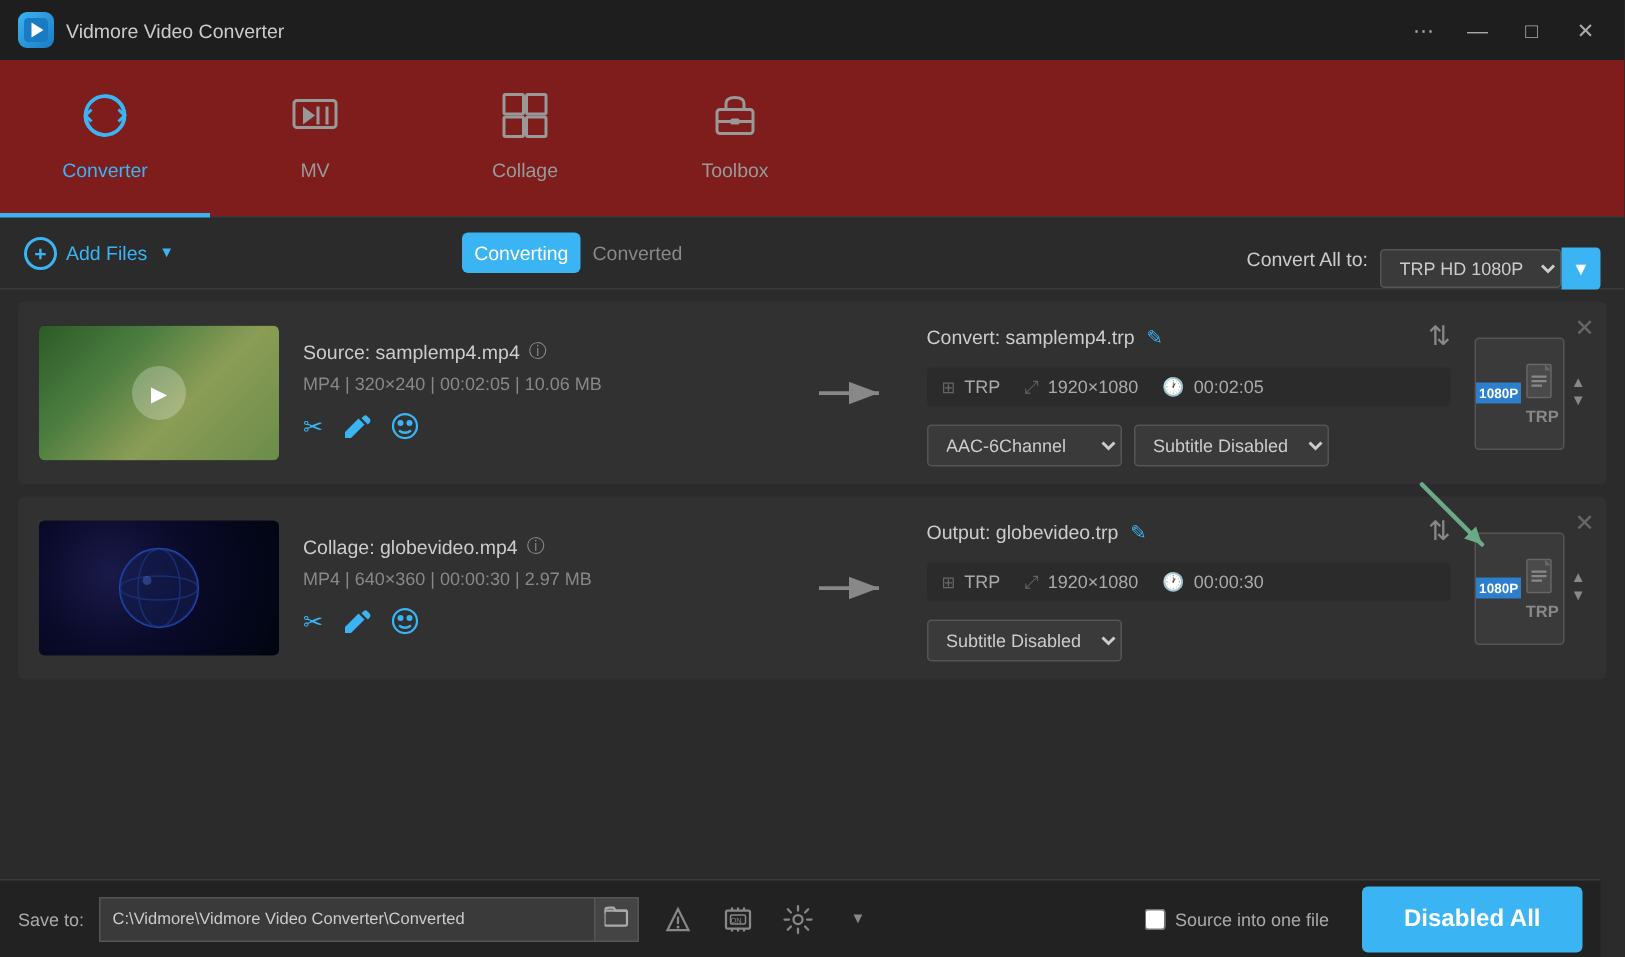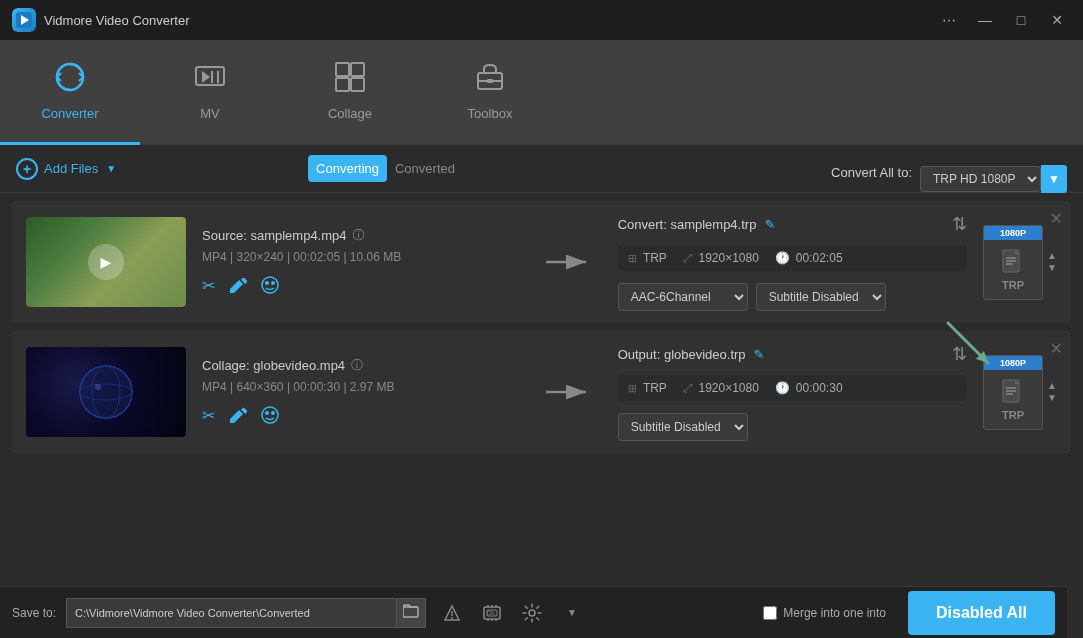--- a/index.html
+++ b/index.html
@@ -33,21 +33,21 @@
       border: none;
       color: #aaa;
       cursor: pointer;
       display: flex; align-items: center; justify-content: center;
       font-size: 14px;
       border-radius: 3px;
     }
 
     
     .nav-tabs {
-      background: #404040;
+      background: #7f1d1d;
       height: 105px;
       display: flex;
       align-items: center;
       border-bottom: 1px solid #3a3a3a;
     }
     .nav-tab {
       width: 140px;
       height: 105px;
       display: flex;
       flex-direction: column;
@@ -234,21 +234,21 @@
     }
 
     
     .format-badge-container {
       display: flex; align-items: center; gap: 4px; flex-shrink: 0;
     }
     .format-badge {
       width: 60px; height: 75px;
       background: #3a3a3a;
       border-radius: 3px;
-      display: flex; flex-direction: column;
+      display: flex; flex-direction: row;
       align-items: center; justify-content: center;
       font-size: 10px; color: #aaa;
       position: relative;
       border: 1px solid #555;
     }
     .format-badge-top {
       background: #2d7fce;
       width: 100%;
       text-align: center;
       font-size: 9px;
@@ -688,17 +688,17 @@
       <svg width="22" height="22" viewBox="0 0 22 22">
         <circle cx="11" cy="11" r="3" fill="none" stroke="#888" stroke-width="1.5"></circle>
         <path d="M11 2 L11 5 M11 17 L11 20 M2 11 L5 11 M17 11 L20 11 M4.2 4.2 L6.3 6.3 M15.7 15.7 L17.8 17.8 M17.8 4.2 L15.7 6.3 M6.3 15.7 L4.2 17.8" stroke="#888" stroke-width="1.5" stroke-linecap="round"></path>
       </svg>
     </button>
     <button class="bottom-icon-btn" style="font-size:10px;color:#888;">▼</button>
   </div>
 
   <div class="merge-group">
     <input type="checkbox" class="merge-checkbox" id="mergeCheck" style="">
-    <label class="merge-label" for="mergeCheck">Merge into one into</label>
+    <label class="merge-label" for="mergeCheck">Source into one file</label>
   </div>
 
   <button class="convert-all-btn">Disabled All</button>
 </div>
 
 </body></html>

